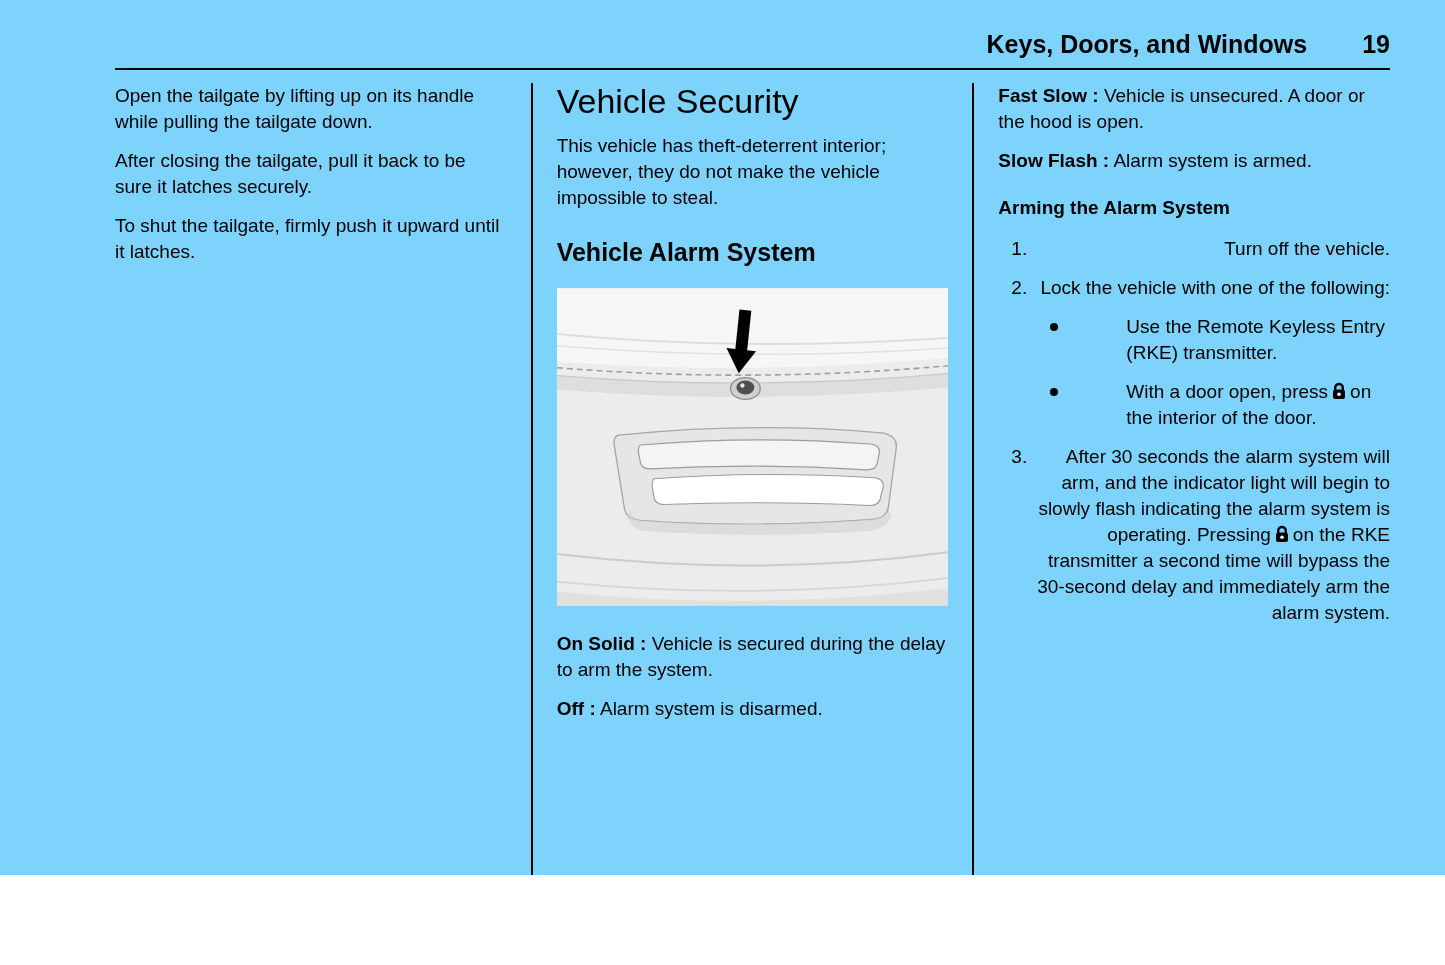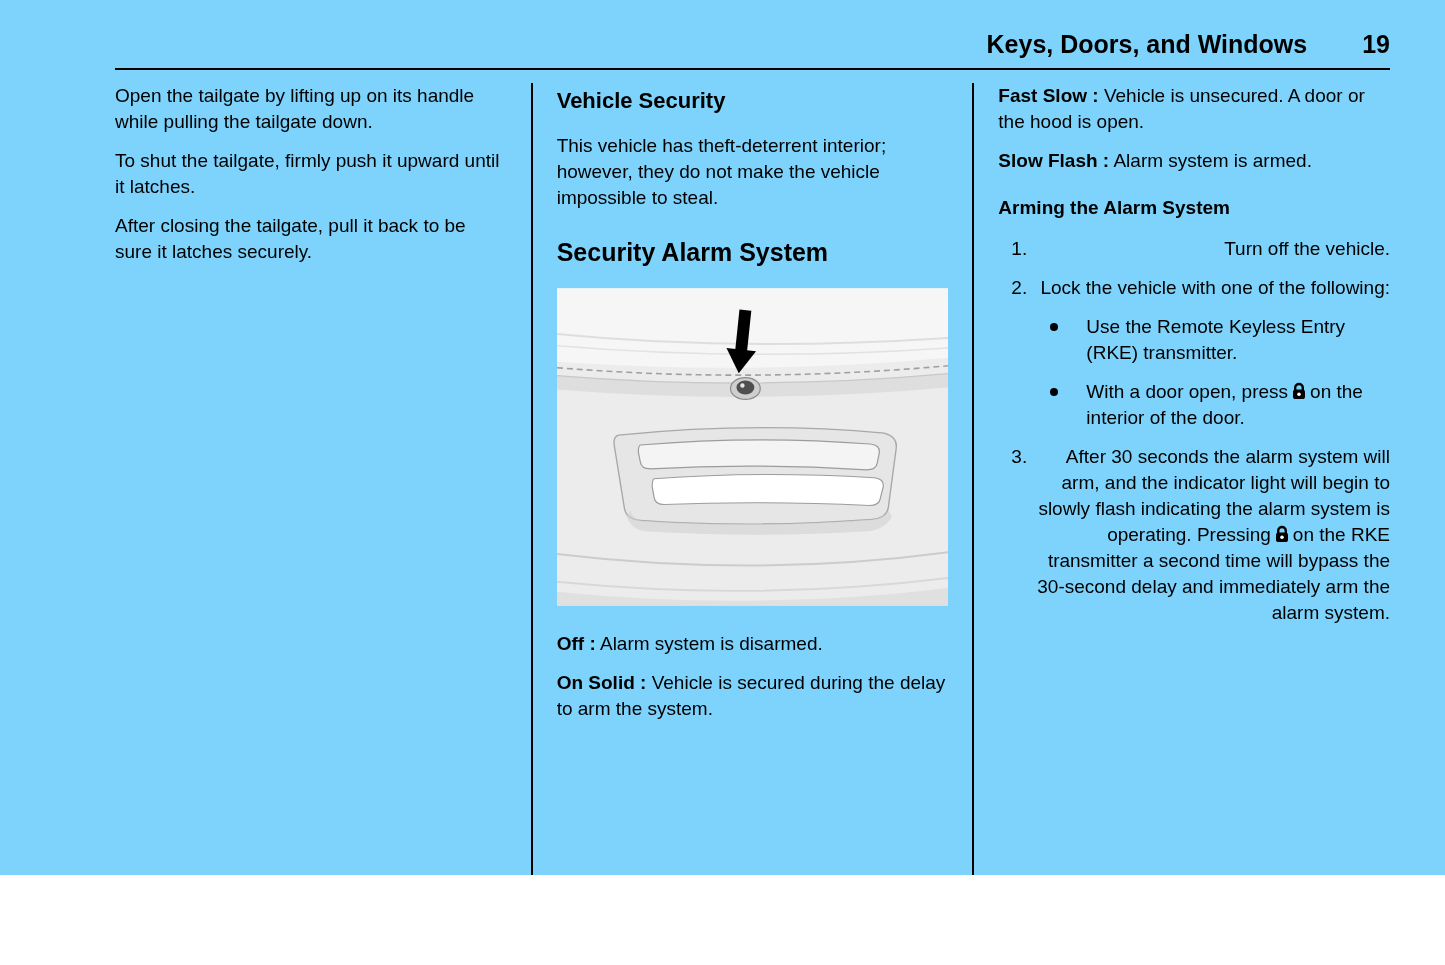--- a/index.html
+++ b/index.html
@@ -23,34 +23,34 @@
     font-weight:bold; font-size:25px;
     padding-bottom:9px;
   }
   .header-rule { border-top:2px solid #000; margin-bottom:13px; }
   .columns { display:flex; gap:24px; height:815px; }
   .vdiv { width:2px; background:#000; height:812px; flex:none; }
   .col { flex:1; min-width:0; font-size:19px; line-height:26px; }
   .col p { margin-bottom:13px; }
   .col b { font-weight:bold; }
 
-  h1.sec { font-size:22px; line-height:36px; font-weight:bold; margin:0 0 14px 0; letter-spacing:0; }
+  h1.sec { font-size:34px; line-height:36px; font-weight:normal; margin:0 0 14px 0; letter-spacing:0; }
   h2.sub { font-size:25px; line-height:30px; font-weight:bold; margin:26px 0 12px 0; }
   h3.sub2 { font-size:19px; line-height:28px; font-weight:bold; margin:20px 0 14px 0; }
 
   .illustration {
     width:100%; height:320px;
     margin:20px 0 24px 0;
     display:block;
   }
 
   .step { display:flex; margin-bottom:13px; }
   .step-num { width:38px; padding-left:13px; flex:none; }
   .step-body { flex:1; min-width:0;text-align:right; }
-  .bullet-item { display:flex; margin:13px 0 13px 52px; }
+  .bullet-item { display:flex; margin:13px 0 13px 52px;gap:40px; }
   .bullet-dot {
     width:8px; height:8px; border-radius:50%; background:#000;
     margin:9px 28px 0 0; flex:none;
   }
   .bullet-body { flex:1; min-width:0; }
 
   .lock {
     display:inline-block;
     vertical-align:-2px;
     margin:0 3px;
@@ -65,31 +65,31 @@
   <header class="page-header">
     <span>Keys, Doors, and Windows</span>
     <span>19</span>
   </header>
   <div class="header-rule"></div>
 
   <div class="columns">
 
     <section class="col">
       <p>Open the tailgate by lifting up on its handle while pulling the tailgate down.</p>
+      <p>After closing the tailgate, pull it back to be sure it latches securely.</p>
       <p>To shut the tailgate, firmly push it upward until it latches.</p>
-      <p>After closing the tailgate, pull it back to be sure it latches securely.</p>
     </section>
 
     <div class="vdiv"></div>
 
     <section class="col">
       <h1 class="sec">Vehicle Security</h1>
       <p>This vehicle has theft-deterrent interior; however, they do not make the vehicle impossible to steal.</p>
 
-      <h2 class="sub">Security Alarm System</h2>
+      <h2 class="sub">Vehicle Alarm System</h2>
 
       <svg class="illustration" viewBox="0 0 395 320" preserveAspectRatio="xMidYMid meet">
         <rect width="395" height="320" fill="#ececec"></rect>
         <path d="M0 0 H395 V70 Q200 88 0 74 Z" fill="#f6f6f6"></path>
         <path d="M0 46 Q180 64 395 50" stroke="#dedede" stroke-width="2" fill="none"></path>
         <path d="M0 58 Q190 74 395 60" stroke="#e2e2e2" stroke-width="1.5" fill="none"></path>
         <path d="M0 80 Q195 96 395 78" stroke="#9f9f9f" stroke-width="1.6" stroke-dasharray="6 4" fill="none"></path>
         <path d="M0 88 Q195 104 395 86 L395 100 Q195 118 0 102 Z" fill="#dedede"></path>
         <path d="M0 88 Q195 104 395 86" stroke="#c8c8c8" stroke-width="1.2" fill="none"></path>
         <g>
@@ -105,24 +105,24 @@
           <path d="M62 148 Q200 134 330 146 Q344 150 342 162 L334 222 Q332 232 318 233 Q196 242 84 234 Q70 233 68 222 L58 160 Q56 150 62 148 Z" fill="#e6e6e6" stroke="#a8a8a8" stroke-width="1.4"></path>
           <path d="M84 158 Q200 148 316 157 Q326 158 325 166 L323 176 Q322 183 312 183 Q200 176 94 182 Q85 182 84 175 L82 165 Q82 159 84 158 Z" fill="#f4f4f4" stroke="#9c9c9c" stroke-width="1.2"></path>
           <path d="M98 192 Q205 184 320 191 Q330 192 329 200 L326 212 Q325 219 315 219 Q205 214 108 218 Q99 218 98 211 L96 200 Q96 193 98 192 Z" fill="#ffffff" stroke="#9c9c9c" stroke-width="1.2"></path>
           <path d="M84 234 Q196 242 318 233 Q330 232 334 224 L338 230 Q330 244 312 245 Q196 252 90 245 Q76 244 70 230 L74 224 Q76 232 84 234 Z" fill="#d2d2d2" opacity="0.6"></path>
         </g>
         <path d="M0 268 Q200 292 395 266" stroke="#cccccc" stroke-width="2" fill="none"></path>
         <path d="M0 296 Q200 316 395 292" stroke="#d8d8d8" stroke-width="2" fill="none"></path>
         <path d="M0 306 Q200 326 395 302 L395 320 L0 320 Z" fill="#e0e0e0"></path>
       </svg>
 
+      <p><b>On Solid :</b>
+        <span>Vehicle is secured during the delay to arm the system.</span></p>
       <p><b>Off :</b>
         <span>Alarm system is disarmed.</span></p>
-      <p><b>On Solid :</b>
-        <span>Vehicle is secured during the delay to arm the system.</span></p>
     </section>
 
     <div class="vdiv"></div>
 
     <section class="col">
       <p><b>Fast Slow :</b>
         <span>Vehicle is unsecured. A door or the hood is open.</span></p>
       <p><b>Slow Flash :</b>
         <span>Alarm system is armed.</span></p>
 

